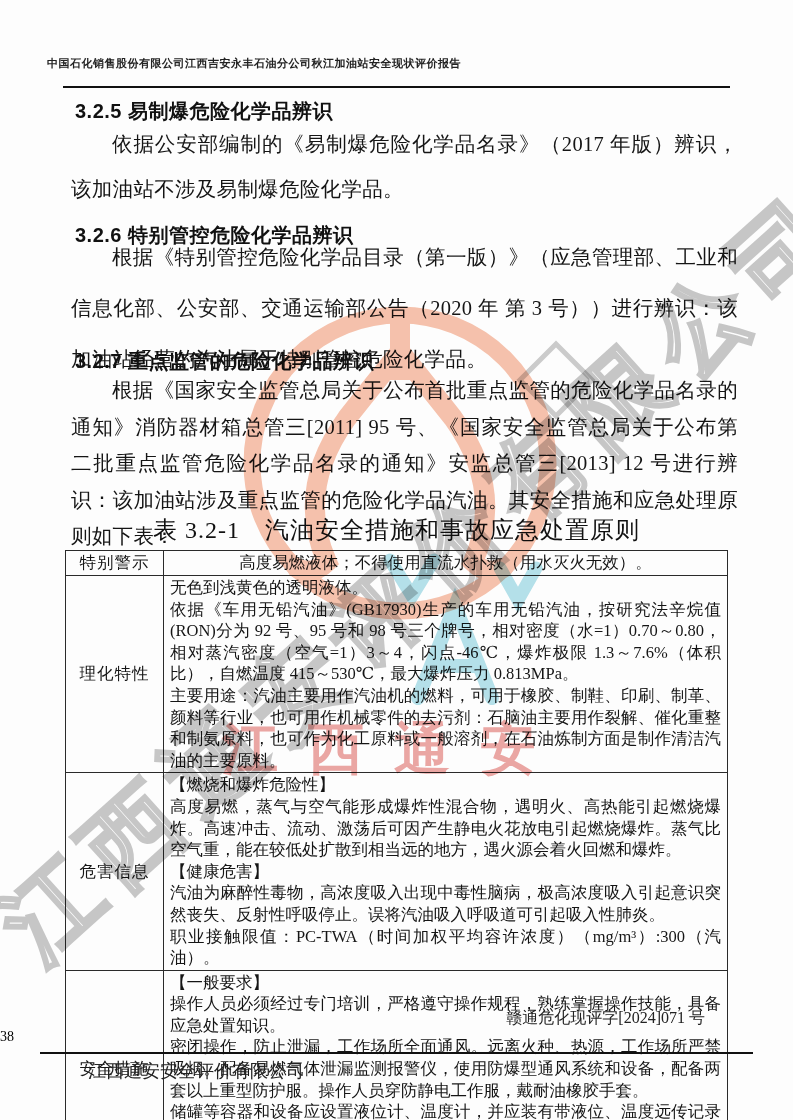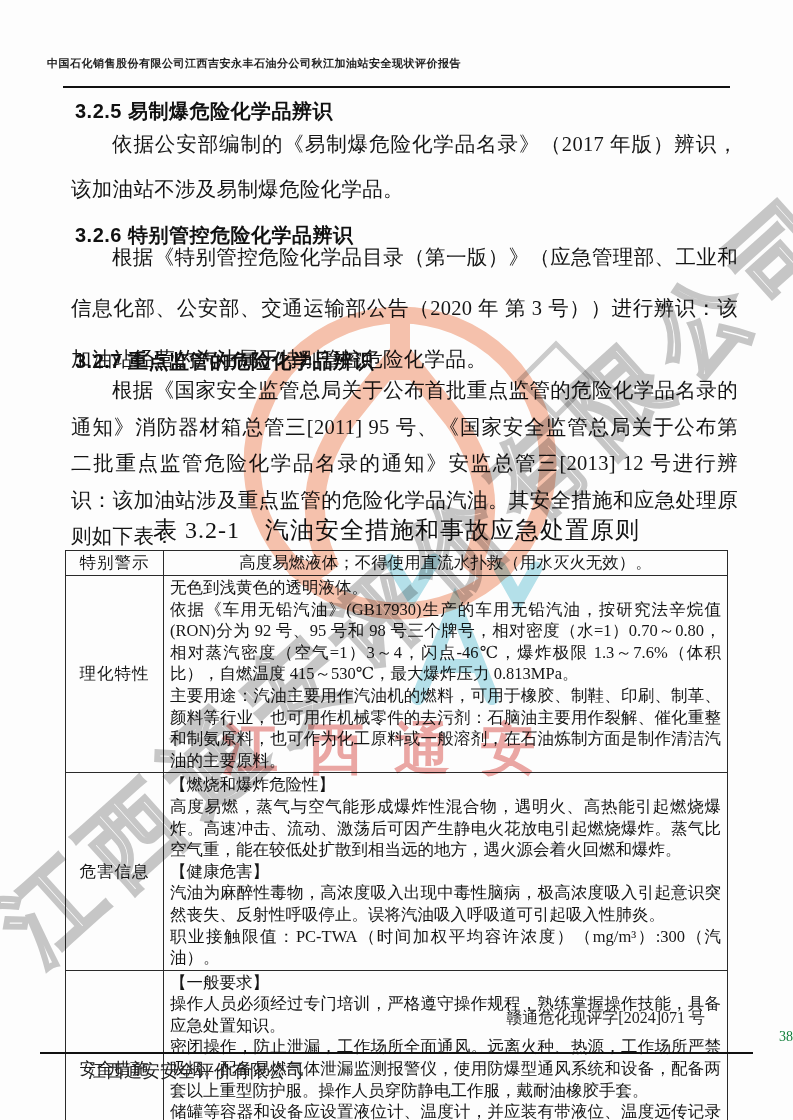--- a/index.html
+++ b/index.html
@@ -10,21 +10,21 @@
     color:#1a1a1a;
   }
   .abs{position:absolute;}
   
   .page-header{
     top:56px;left:47px;width:667px;text-align:left;
     font-size:11px;font-weight:bold;letter-spacing:.5px;color:#222;
   }
   .header-rule{top:86px;left:63px;width:667px;height:2px;background:#111;}
   .footer-rule{top:1052px;left:40px;width:713px;height:2px;background:#111;}
-  .page-number{top:1029px;left:0;width:793px;text-align:right;font-size:14px;color:#15803d;}
+  .page-number{top:1029px;left:0;width:793px;text-align:left;font-size:14px;color:#000000;}
   .footer-left{top:1059px;left:88px;font-size:18px;color:#222;}
   .footer-right{top:1008px;right:88px;font-size:16px;color:#222;}
   
   .sec-heading{
     left:75px;width:655px;
     font-family:"Liberation Sans","DejaVu Sans",sans-serif;
     font-weight:bold;font-size:20px;color:#111;letter-spacing:.5px;
   }
   .sec-para{
     left:63px;width:667px;

